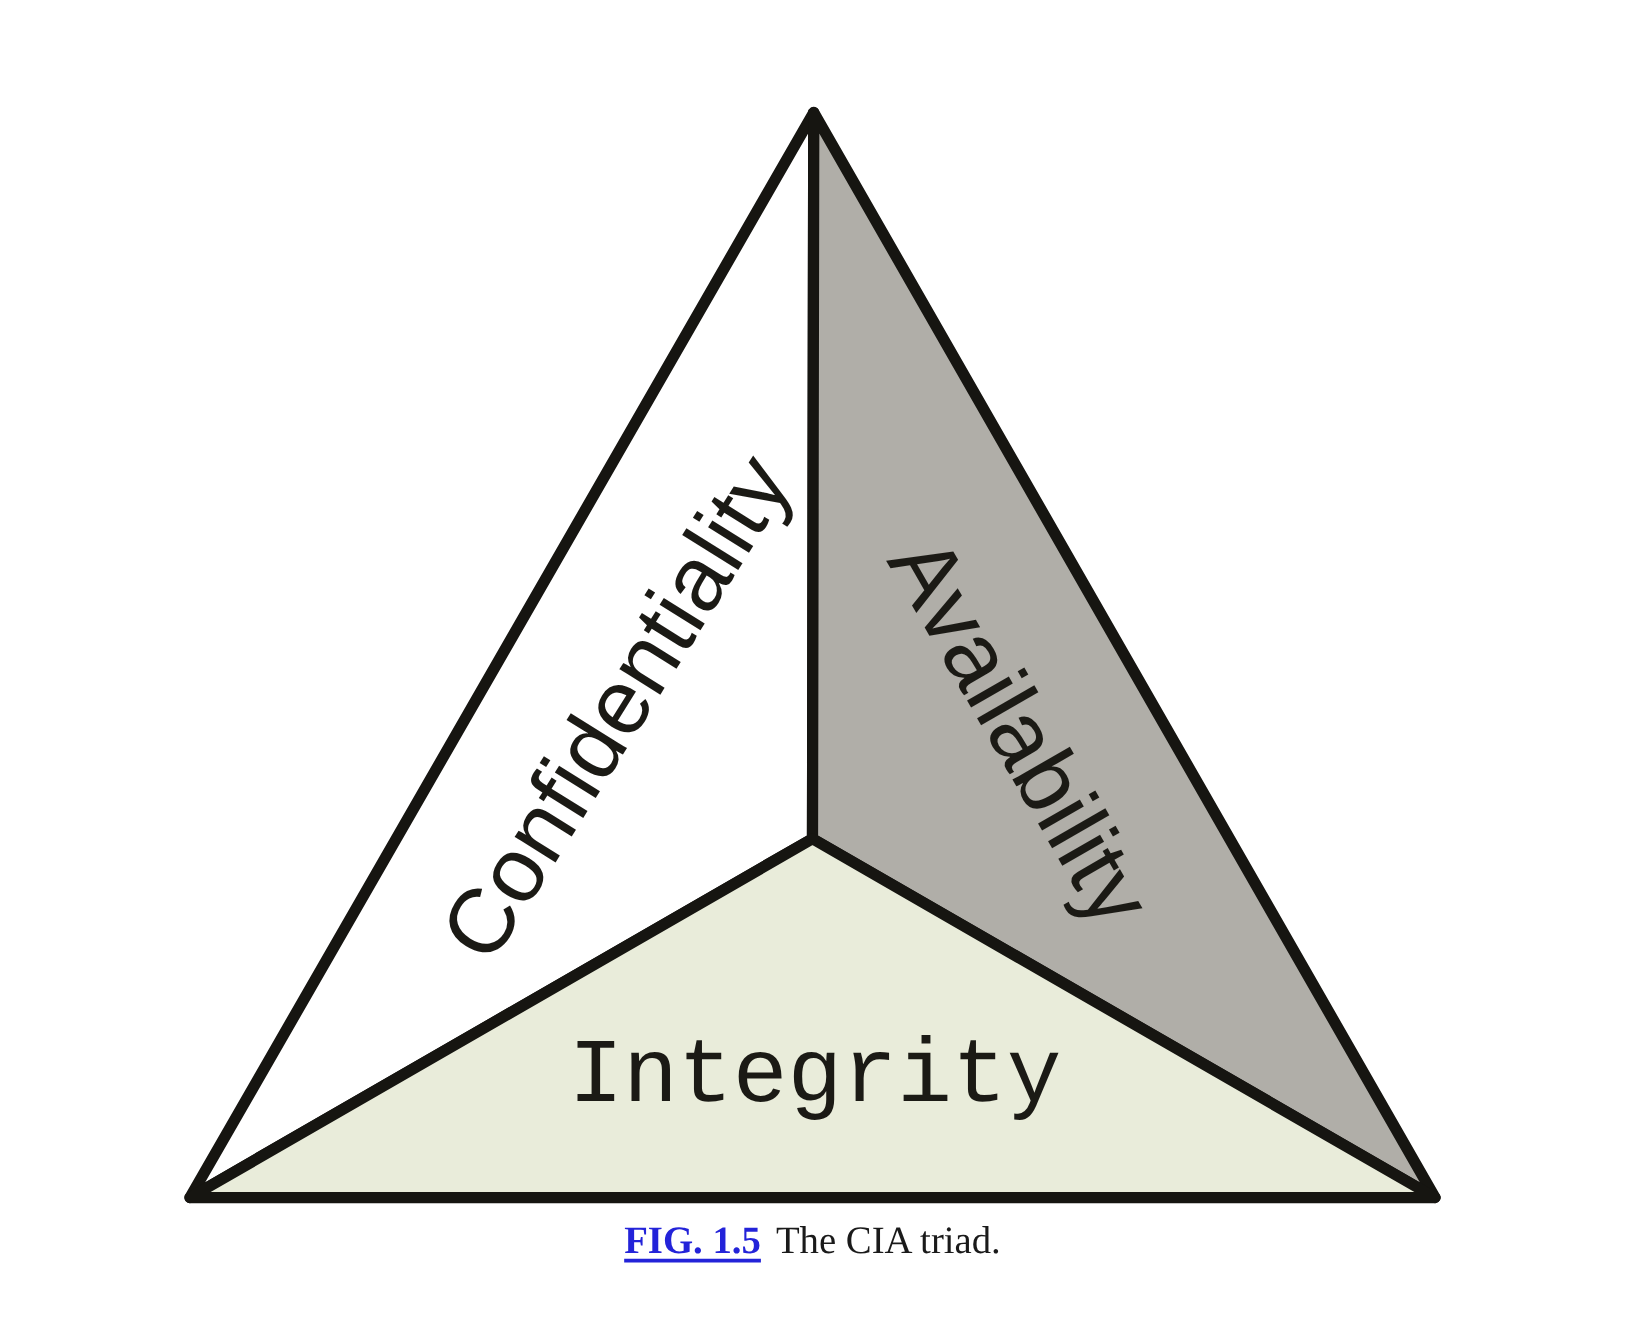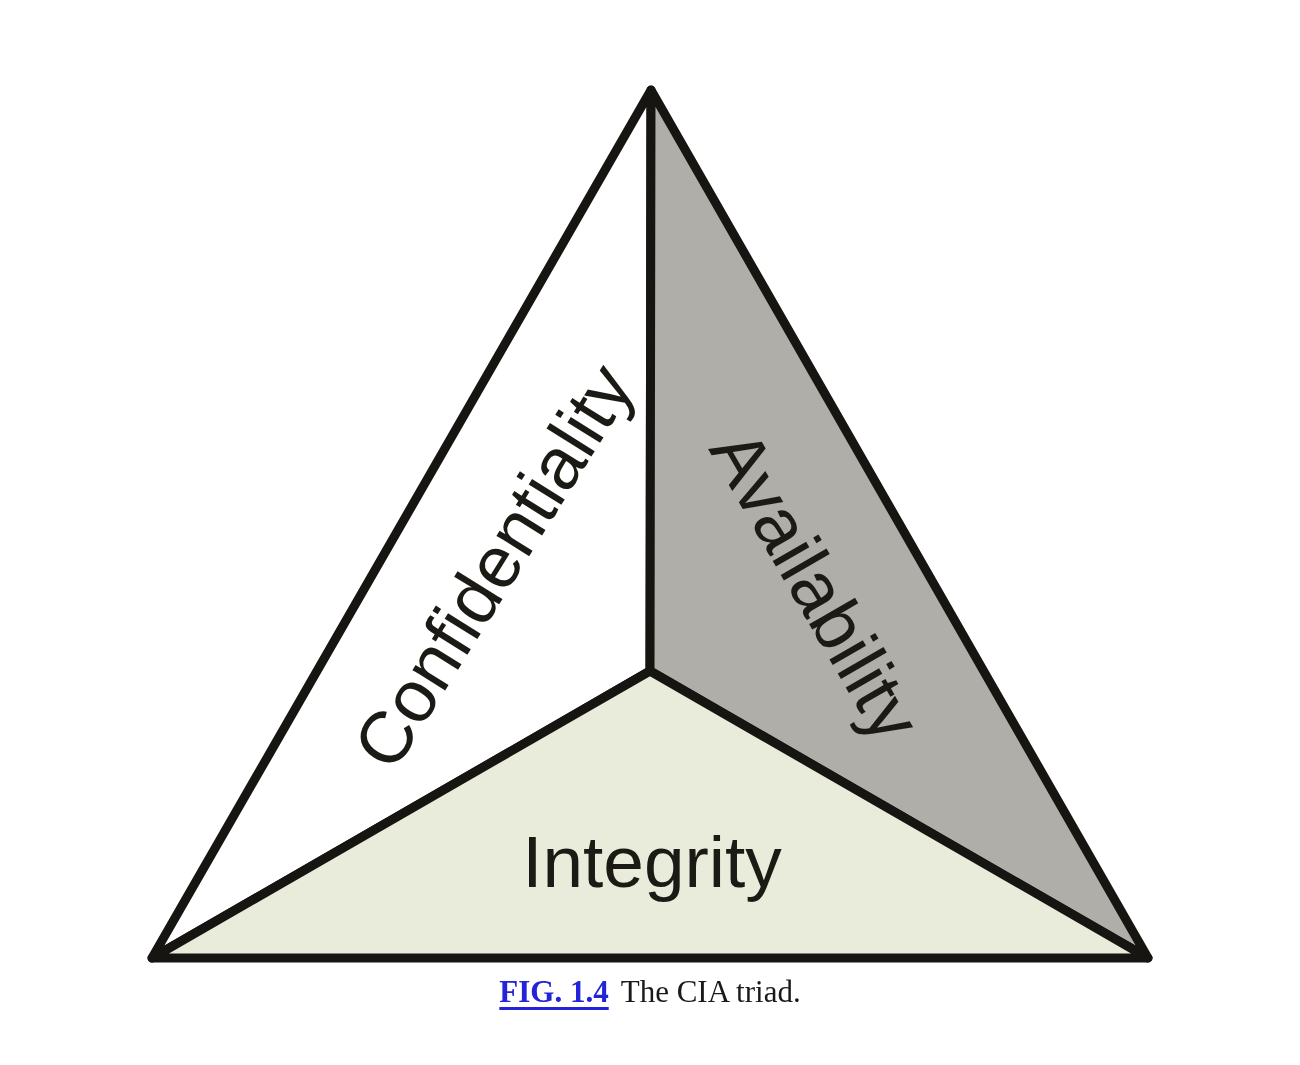--- a/index.html
+++ b/index.html
@@ -83,20 +83,20 @@
     <svg class="diagram-svg" viewBox="0 0 1300 1065" xmlns="http://www.w3.org/2000/svg" aria-hidden="false">
       <polygon points="651,90 152,958 650,671" fill="#ffffff" stroke="#161511"></polygon>
       <polygon points="651,90 650,671 1148,958" fill="#b0aea8" stroke="#161511"></polygon>
       <polygon points="152,958 650,671 1148,958" fill="#e9ecda" stroke="#161511"></polygon>
     </svg>
 
     <div class="region-label label-confidentiality" style="color: rgb(27, 26, 21);">Confidentiality</div>
 
     <div class="region-label label-availability" style="color: rgb(27, 26, 21);">Availability</div>
 
-    <div class="region-label label-integrity" style="color: rgb(27, 26, 21);">Integrity</div>
+    <div class="region-label label-integrity" style="color: rgb(27, 26, 21); font-family: Liberation Mono, monospace;">Integrity</div>
 
     <figcaption class="caption">
-      <a class="fig-link" href="#" style="color: rgb(35, 35, 217);">FIG. 1.4</a><span class="caption-text" style="color: rgb(26, 26, 26);">The CIA triad.</span>
+      <a class="fig-link" href="#" style="color: rgb(35, 35, 217);">FIG. 1.5</a><span class="caption-text" style="color: rgb(26, 26, 26);">The CIA triad.</span>
     </figcaption>
   </figure>
 
 </div>
 
 </body></html>

